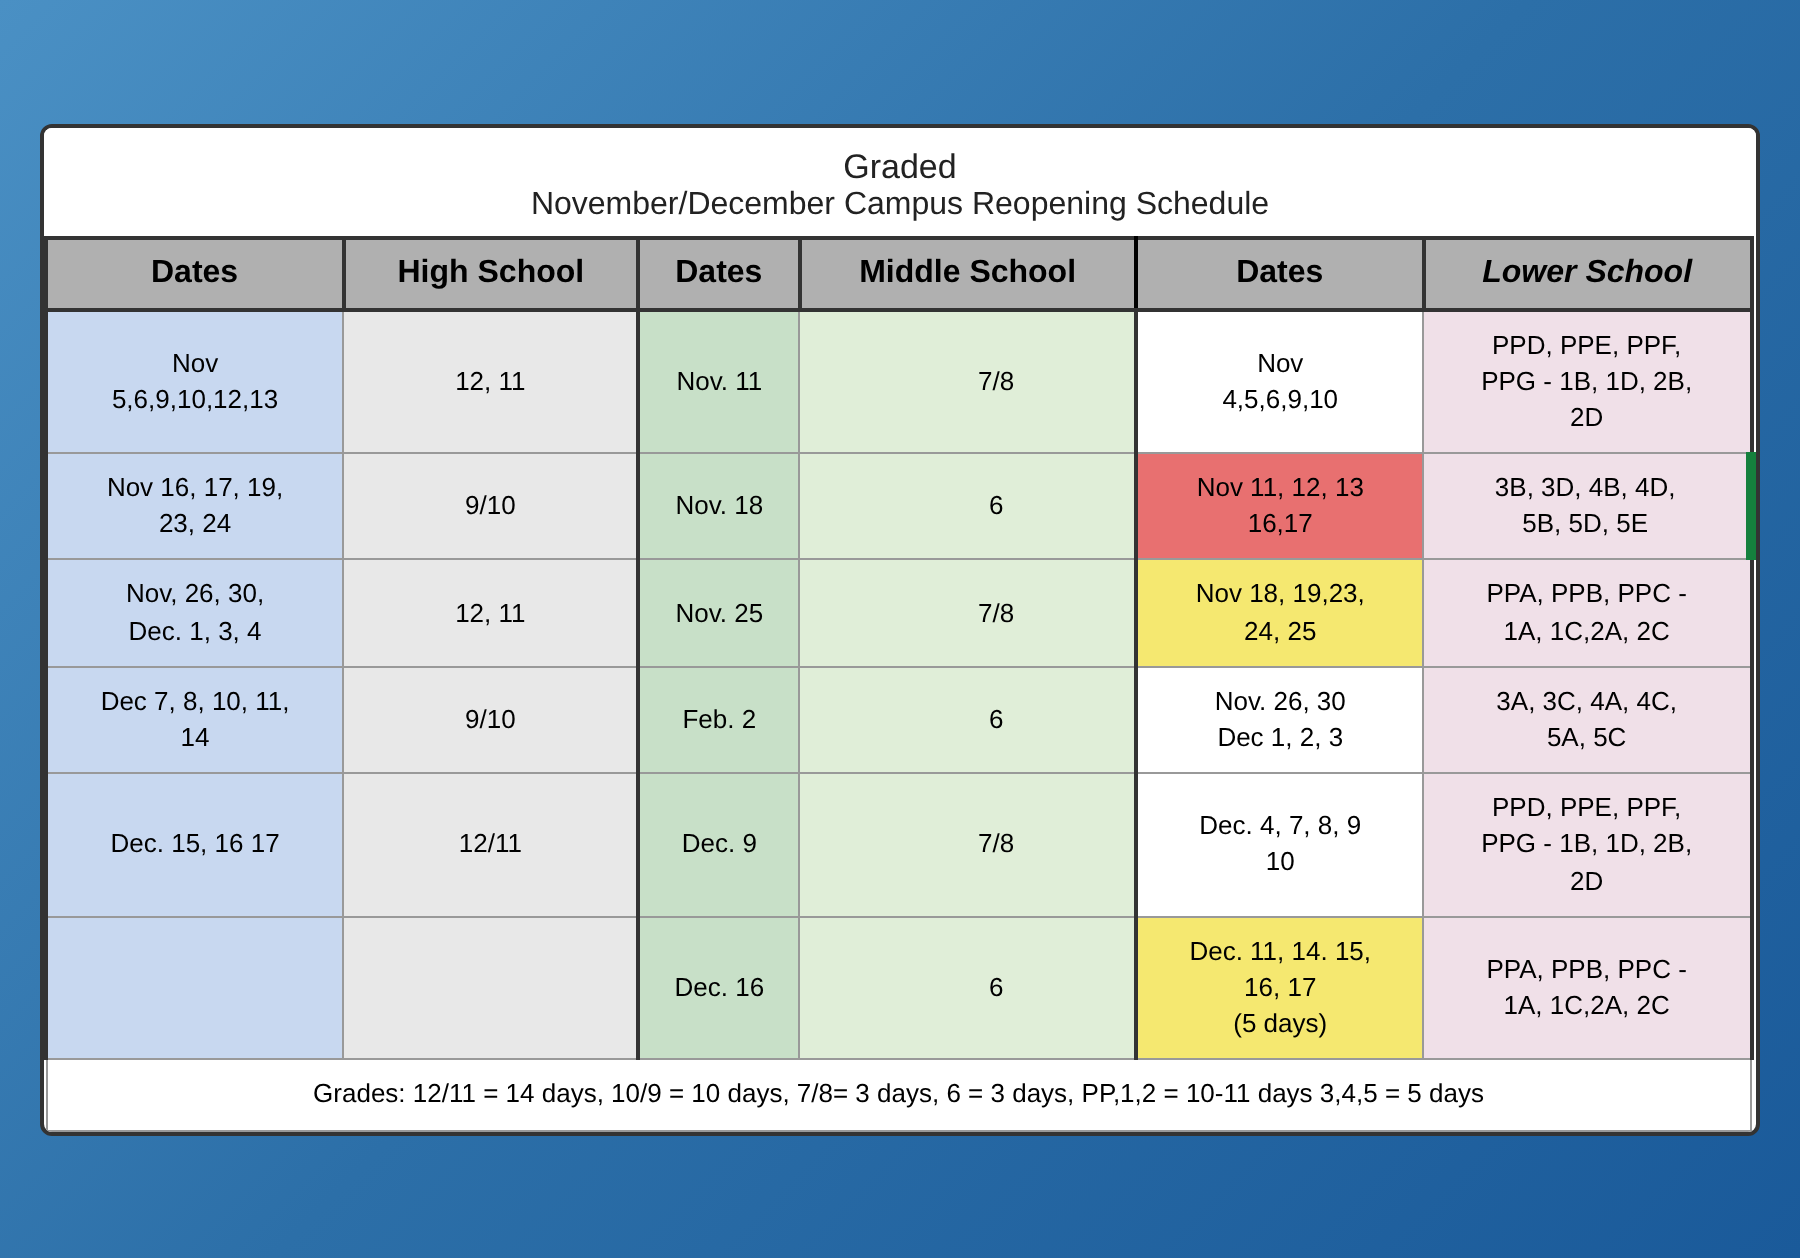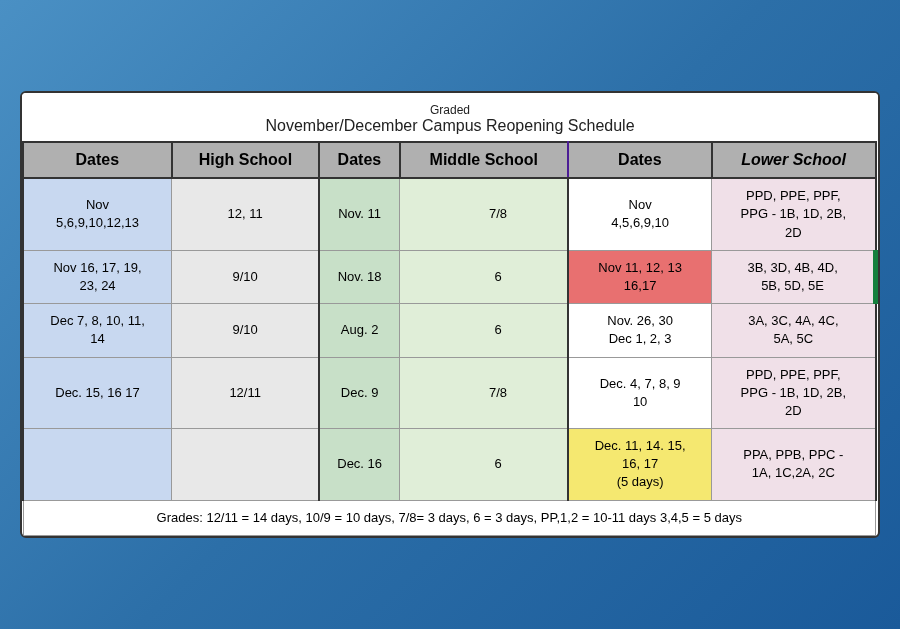--- a/index.html
+++ b/index.html
@@ -18,21 +18,21 @@
       overflow: hidden;
       width: 860px;
       border: 2px solid #333;
     }
     .title-area {
       text-align: center;
       padding: 10px 8px 6px;
       background: #fff;
     }
     .title-area .main-title {
-      font-size: 12px;
+      font-size: 17px;
       font-weight: normal;
       color: #222;
     }
     .title-area .sub-title {
       font-size: 16px;
       font-weight: normal;
       color: #222;
     }
     table {
       width: 100%;
@@ -71,21 +71,21 @@
   <div class="title-area">
     <div class="main-title">Graded</div>
     <div class="sub-title">November/December Campus Reopening Schedule</div>
   </div>
   <table>
     <thead>
       <tr>
         <th style="border-left:2px solid #333;">Dates</th>
         <th style="border-right:2px solid #333;">High School</th>
         <th>Dates</th>
-        <th style="border-right:2px solid #4c1d95;text-align:center;">Middle School</th>
+        <th style="border-right:2px solid #000000;text-align:center;">Middle School</th>
         <th>Dates</th>
         <th style="border-right:2px solid #333;font-style:italic;">Lower School</th>
       </tr>
     </thead>
     <tbody id="table-body">
     <tr>
       <td class="hs-date" style="border-left:2px solid #333;">Nov<br>5,6,9,10,12,13</td>
       <td class="hs-grade" style="border-right:2px solid #333;">12, 11</td>
       <td class="ms-date">Nov. 11</td>
       <td class="ms-grade" style="border-right:2px solid #333;">7/8</td>
@@ -94,23 +94,31 @@
     </tr>
         <tr>
       <td class="hs-date" style="border-left:2px solid #333;">Nov 16, 17, 19,<br>23, 24</td>
       <td class="hs-grade" style="border-right:2px solid #333;">9/10</td>
       <td class="ms-date">Nov. 18</td>
       <td class="ms-grade" style="border-right:2px solid #333;">6</td>
       <td class="ls-date-red">Nov 11, 12, 13<br>16,17</td>
       <td class="ls-grade" style="border-right:5px solid #15803d;">3B, 3D, 4B, 4D,<br>5B, 5D, 5E</td>
     </tr>
         <tr>
+      <td class="hs-date" style="border-left:2px solid #333;">Nov, 26, 30,<br>Dec. 1, 3, 4</td>
+      <td class="hs-grade" style="border-right:2px solid #333;">12, 11</td>
+      <td class="ms-date">Nov. 25</td>
+      <td class="ms-grade" style="border-right:2px solid #333;">7/8</td>
+      <td class="ls-date-yellow">Nov 18, 19,23,<br>24, 25</td>
+      <td class="ls-grade" style="border-right:2px solid #333;">PPA, PPB, PPC -<br>1A, 1C,2A, 2C</td>
+    </tr>
+        <tr>
       <td class="hs-date" style="border-left:2px solid #333;">Dec 7, 8, 10, 11,<br>14</td>
       <td class="hs-grade" style="border-right:2px solid #333;">9/10</td>
-      <td class="ms-date">Aug. 2</td>
+      <td class="ms-date">Feb. 2</td>
       <td class="ms-grade" style="border-right:2px solid #333;">6</td>
       <td class="ls-date-white">Nov. 26, 30<br>Dec 1, 2, 3</td>
       <td class="ls-grade" style="border-right:2px solid #333;">3A, 3C, 4A, 4C,<br>5A, 5C</td>
     </tr>
         <tr>
       <td class="hs-date" style="border-left:2px solid #333;">Dec. 15, 16 17</td>
       <td class="hs-grade" style="border-right:2px solid #333;">12/11</td>
       <td class="ms-date">Dec. 9</td>
       <td class="ms-grade" style="border-right:2px solid #333;">7/8</td>
       <td class="ls-date-white">Dec. 4, 7, 8, 9<br>10</td>

